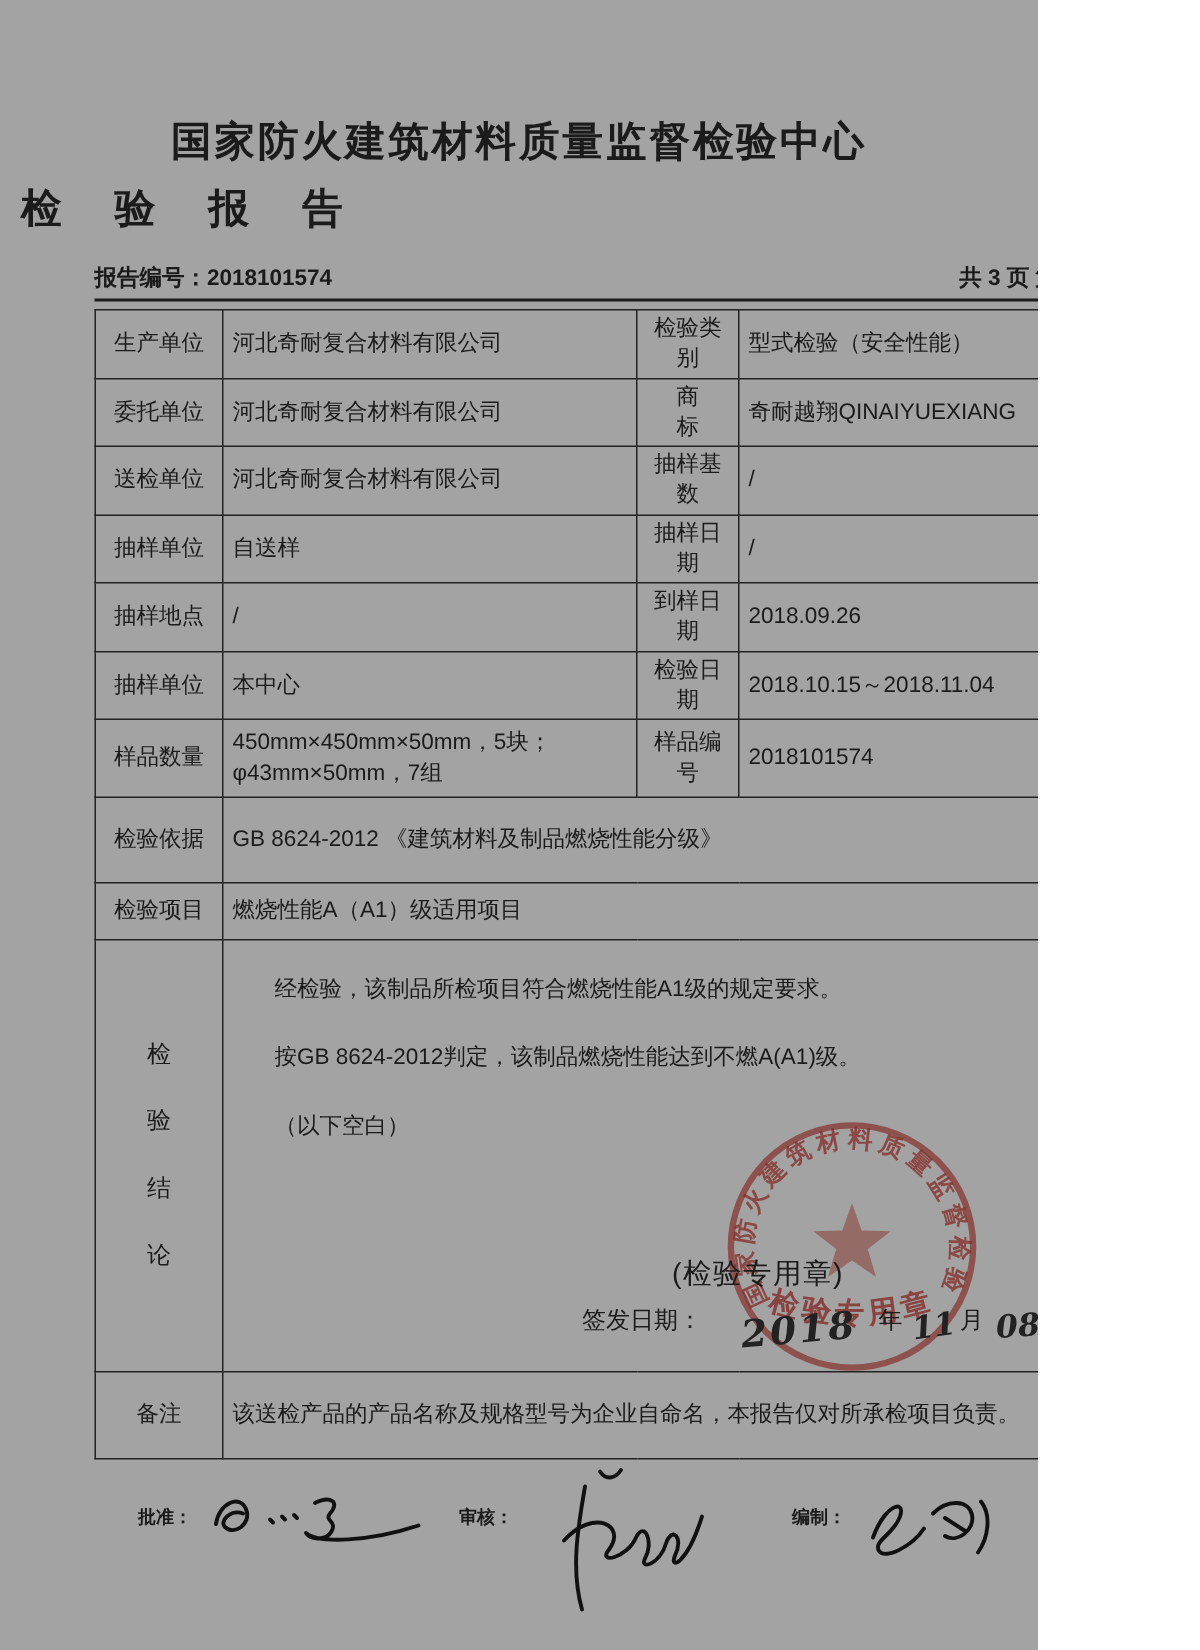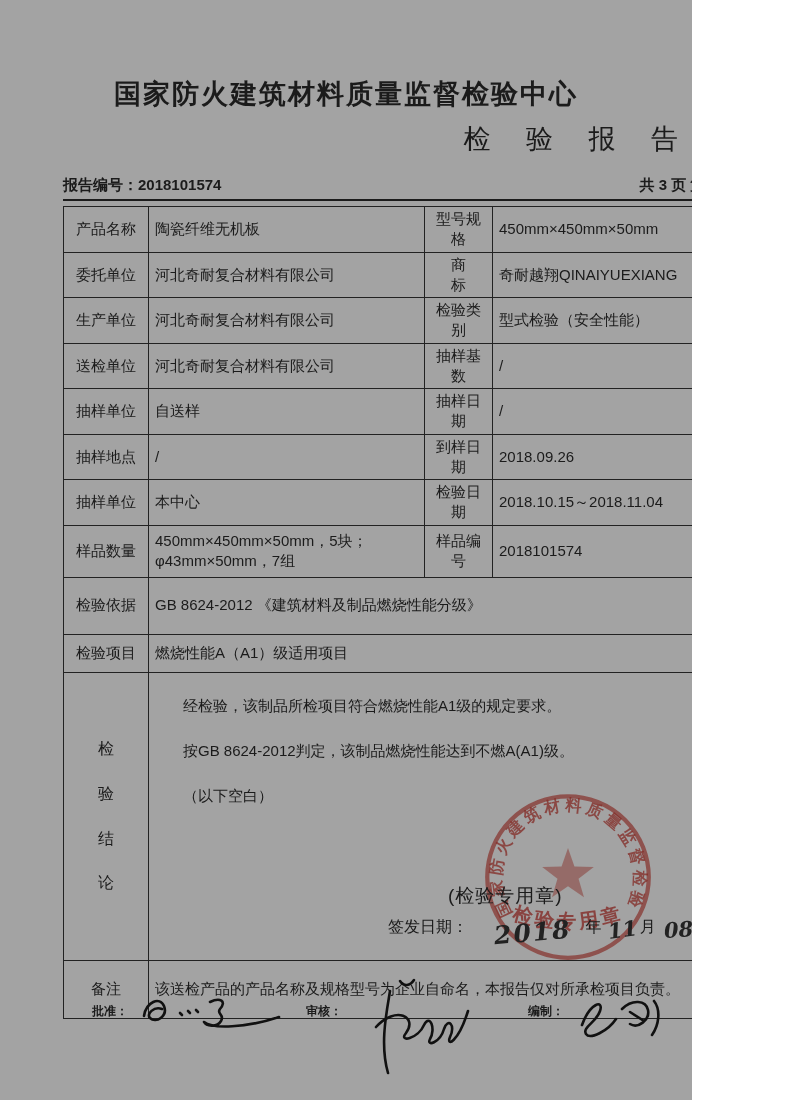--- a/index.html
+++ b/index.html
@@ -8,21 +8,21 @@
   .page {
     position:relative; width:692px; height:1100px;
     background:#a3a3a3; overflow:hidden;
   }
   .title {
     position:absolute; top:76px; left:0; width:100%;
     text-align:center; font-size:27px; font-weight:700; letter-spacing:2px;
   }
   .subtitle {
     position:absolute; top:121px; left:0; width:100%;
-    text-align:right; font-size:27px; font-weight:400; letter-spacing:14px; text-indent:14px;
+    text-align:left; font-size:27px; font-weight:700; letter-spacing:14px; text-indent:14px;
   }
   .meta-row {
     position:absolute; top:176px; left:63px; width:674px;
     display:flex; justify-content:space-between;
     font-size:15px; font-weight:700;
   }
   .head-rule {
     position:absolute; top:199px; left:63px; width:674px;
     border-top:2px solid #1c1c1c;
   }
@@ -84,37 +84,31 @@
   <div class="head-rule"></div>
 
   <table class="report">
     <colgroup>
         <col style="width:85px">
         <col style="width:276px">
         <col style="width:68px">
         <col style="width:245px">
       </colgroup>
     <tbody>
-        <tr style="height:39px">
-      <td class="lbl">产品名称</td>
-      <td class="val">陶瓷纤维无机板</td>
-      <td class="lbl">型号规格</td>
-      <td class="val">450mm×450mm×50mm</td>
+    <tr style="height:39px">
+      <td class="lbl">生产单位</td>
+      <td class="val">河北奇耐复合材料有限公司</td>
+      <td class="lbl">检验类别</td>
+      <td class="val">型式检验（安全性能）</td>
     </tr>
     <tr style="height:39px">
       <td class="lbl">委托单位</td>
       <td class="val">河北奇耐复合材料有限公司</td>
       <td class="lbl">商　　标</td>
       <td class="val">奇耐越翔QINAIYUEXIANG</td>
-    </tr>
-    <tr style="height:39px">
-      <td class="lbl">生产单位</td>
-      <td class="val">河北奇耐复合材料有限公司</td>
-      <td class="lbl">检验类别</td>
-      <td class="val">型式检验（安全性能）</td>
     </tr>
     <tr style="height:42px">
       <td class="lbl">送检单位</td>
       <td class="val">河北奇耐复合材料有限公司</td>
       <td class="lbl">抽样基数</td>
       <td class="val">/</td>
     </tr>
     <tr style="height:39px">
       <td class="lbl">抽样单位</td>
       <td class="val">自送样</td>

